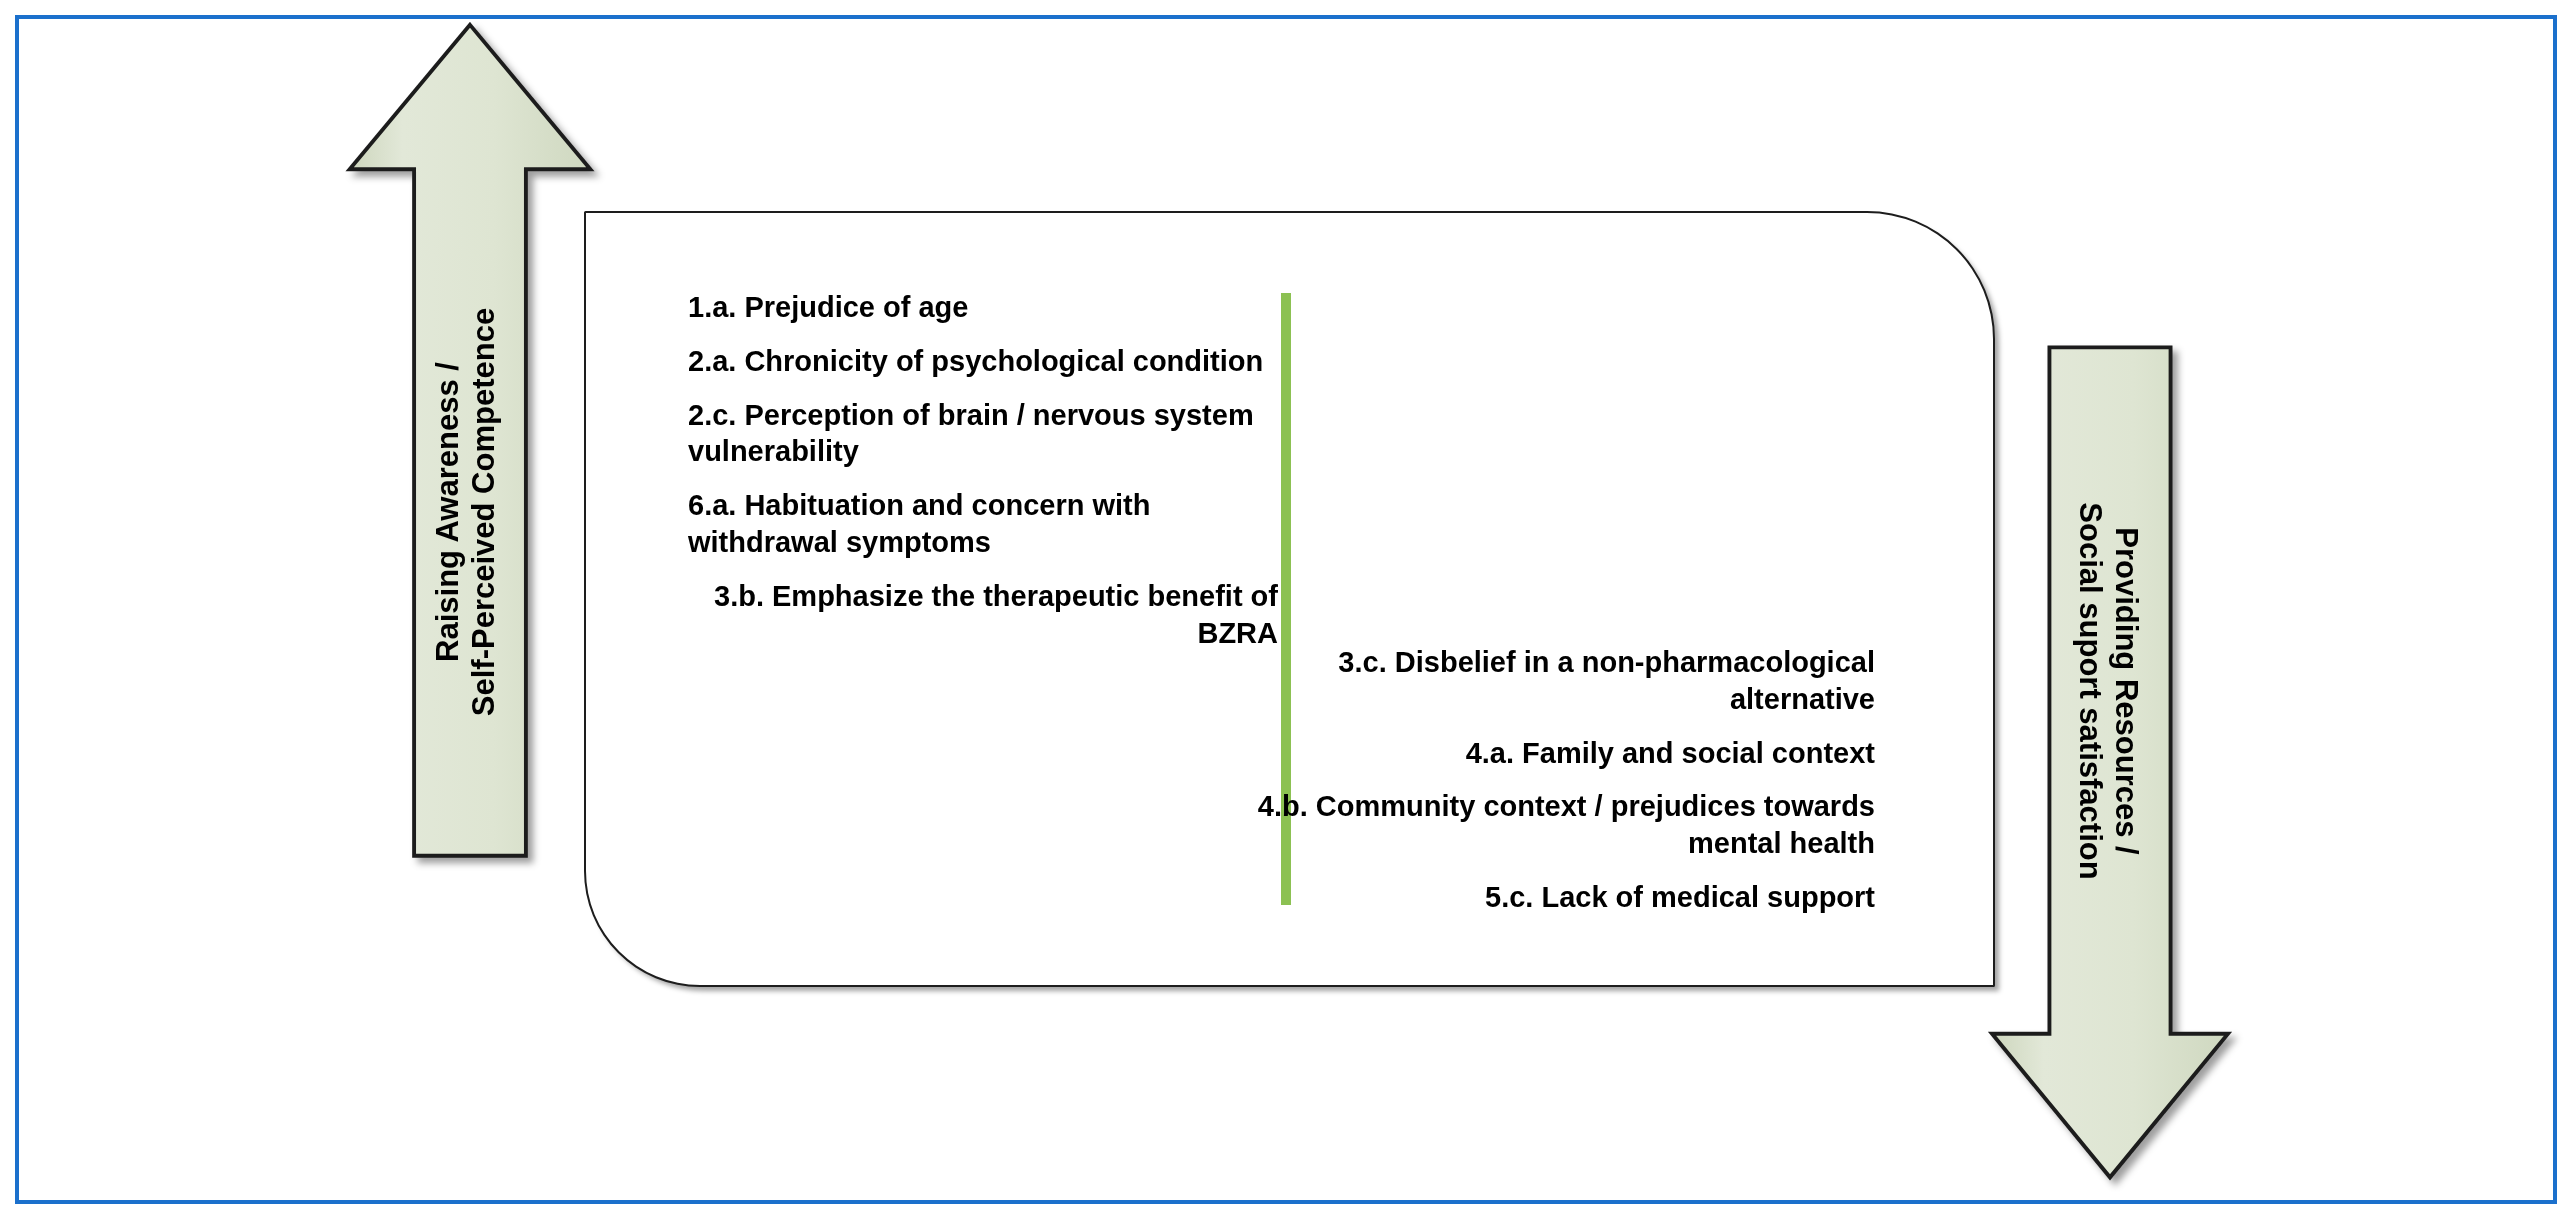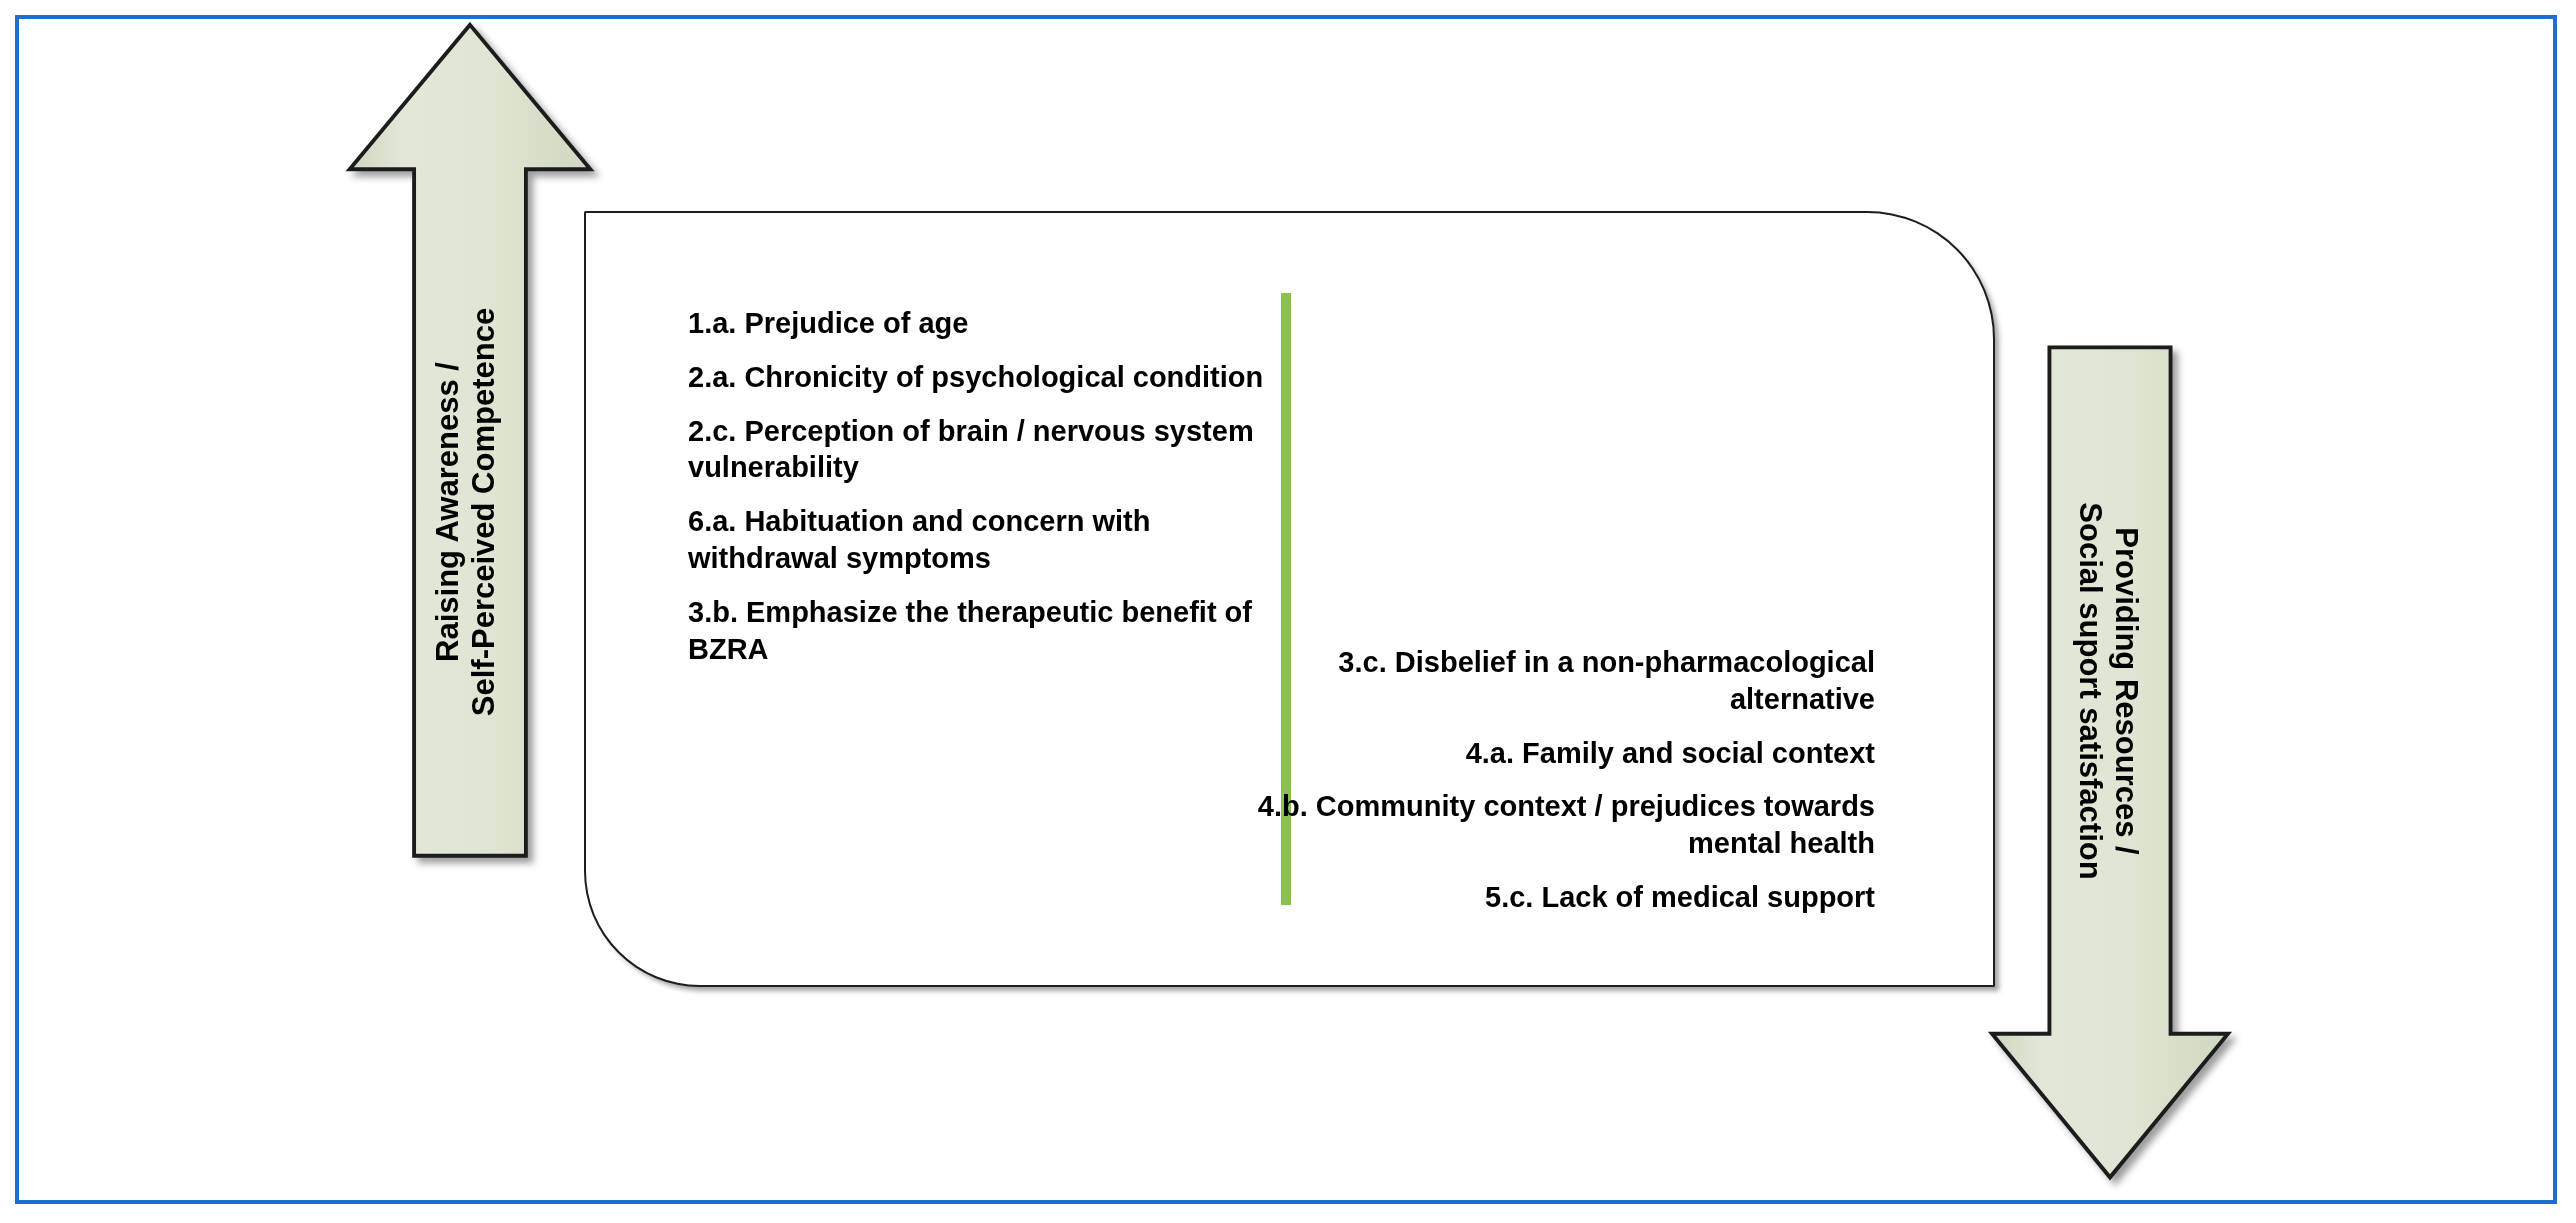--- a/index.html
+++ b/index.html
@@ -60,34 +60,34 @@
   
   .factor-column {
     position: absolute;
     color: #000000;
     font-weight: bold;
     font-size: 29px;
     line-height: 1.27;
   }
   #column-left {
     left: 688px;
-    top: 305px;
+    top: 289px;
     width: 590px;
     text-align: left;
   }
   #column-right {
     left: 1254px;
     top: 644px;
     width: 621px;
     text-align: right;
   }
   .factor-item {
     margin-bottom: 17px;
   }
-  .factor-item:last-child { margin-bottom: 0; }
+  .factor-item:last-child { margin-bottom: 0; text-align: right; }
 
   
   .arrow {
     position: absolute;
   }
   .arrow svg {
     display: block;
     overflow: visible;
   }
 

